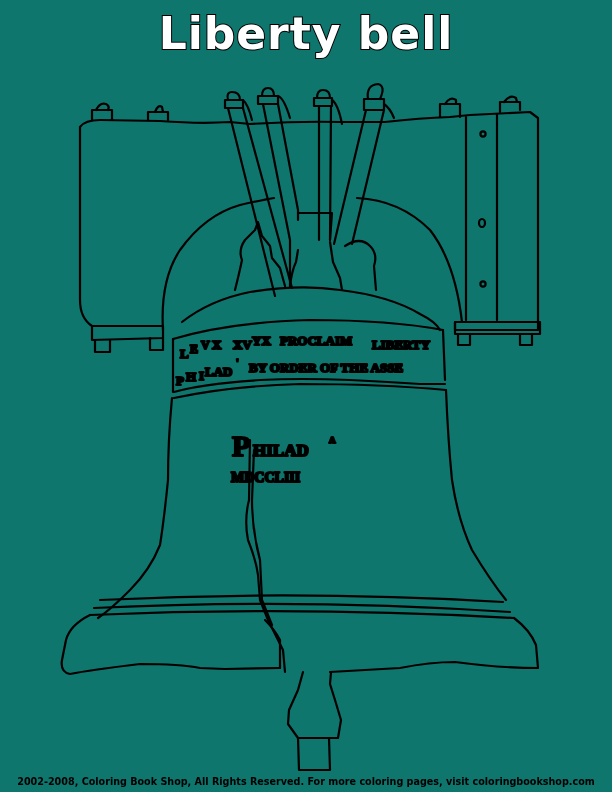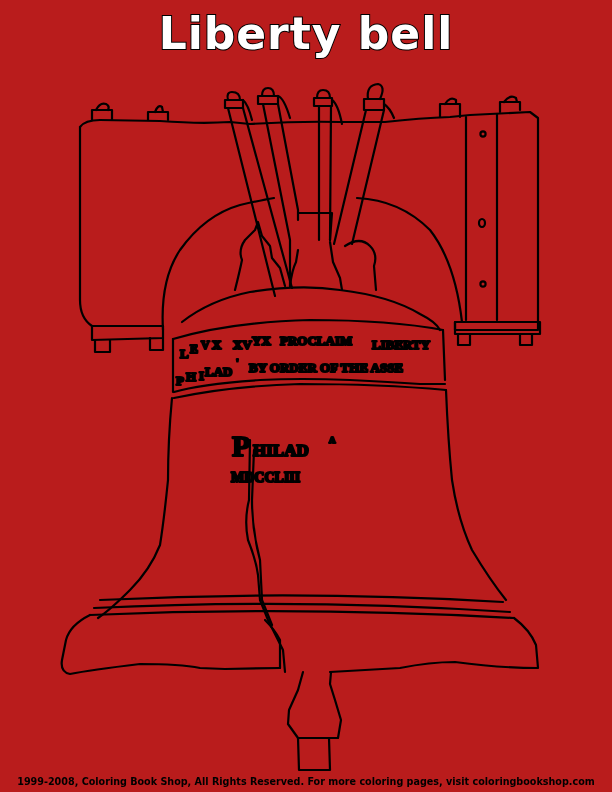--- a/index.html
+++ b/index.html
@@ -1,17 +1,17 @@
 <!DOCTYPE html>
 <html><head>
 <meta charset="utf-8">
 <style>
   html, body { margin:0; padding:0; background:#ffffff; }
   body { width:612px; height:792px; position:relative; overflow:hidden; }
-  .page { position:absolute; left:0; top:0; width:612px; height:792px; background:#b91c1c; }
+  .page { position:absolute; left:0; top:0; width:612px; height:792px; background:#0f766e; }
   .title {
     position:absolute; left:0; top:8px; width:612px; text-align:center;
     font-family:"DejaVu Sans", sans-serif; font-weight:bold; font-size:44px;
     color:#ffffff; letter-spacing:1px;
     -webkit-text-stroke:2px #000; paint-order:stroke fill;
     text-shadow: 0 0 0 #000;
   }
   svg.art { position:absolute; left:0; top:0; }
   .band-text { font-family:"Liberation Serif", "DejaVu Serif", serif; font-weight:bold; fill:#000; }
   .footer {
@@ -144,14 +144,14 @@
       <text class="band-text" x="249" y="372" font-size="13">BY ORDER OF THE ASSE</text>
     </g>
     <g>
       <text class="band-text" x="232" y="456" font-size="30">P</text>
       <text class="band-text" x="253" y="456" font-size="17">HILAD</text>
       <text class="band-text" x="329" y="443" font-size="9">A</text>
       <text class="band-text" x="231" y="482" font-size="14">MDCCLIII</text>
     </g>
   </svg>
 
-  <div class="footer">1999-2008, Coloring Book Shop, All Rights Reserved.  For more coloring pages, visit coloringbookshop.com</div>
+  <div class="footer">2002-2008, Coloring Book Shop, All Rights Reserved.  For more coloring pages, visit coloringbookshop.com</div>
 </div>
 
 </body></html>

